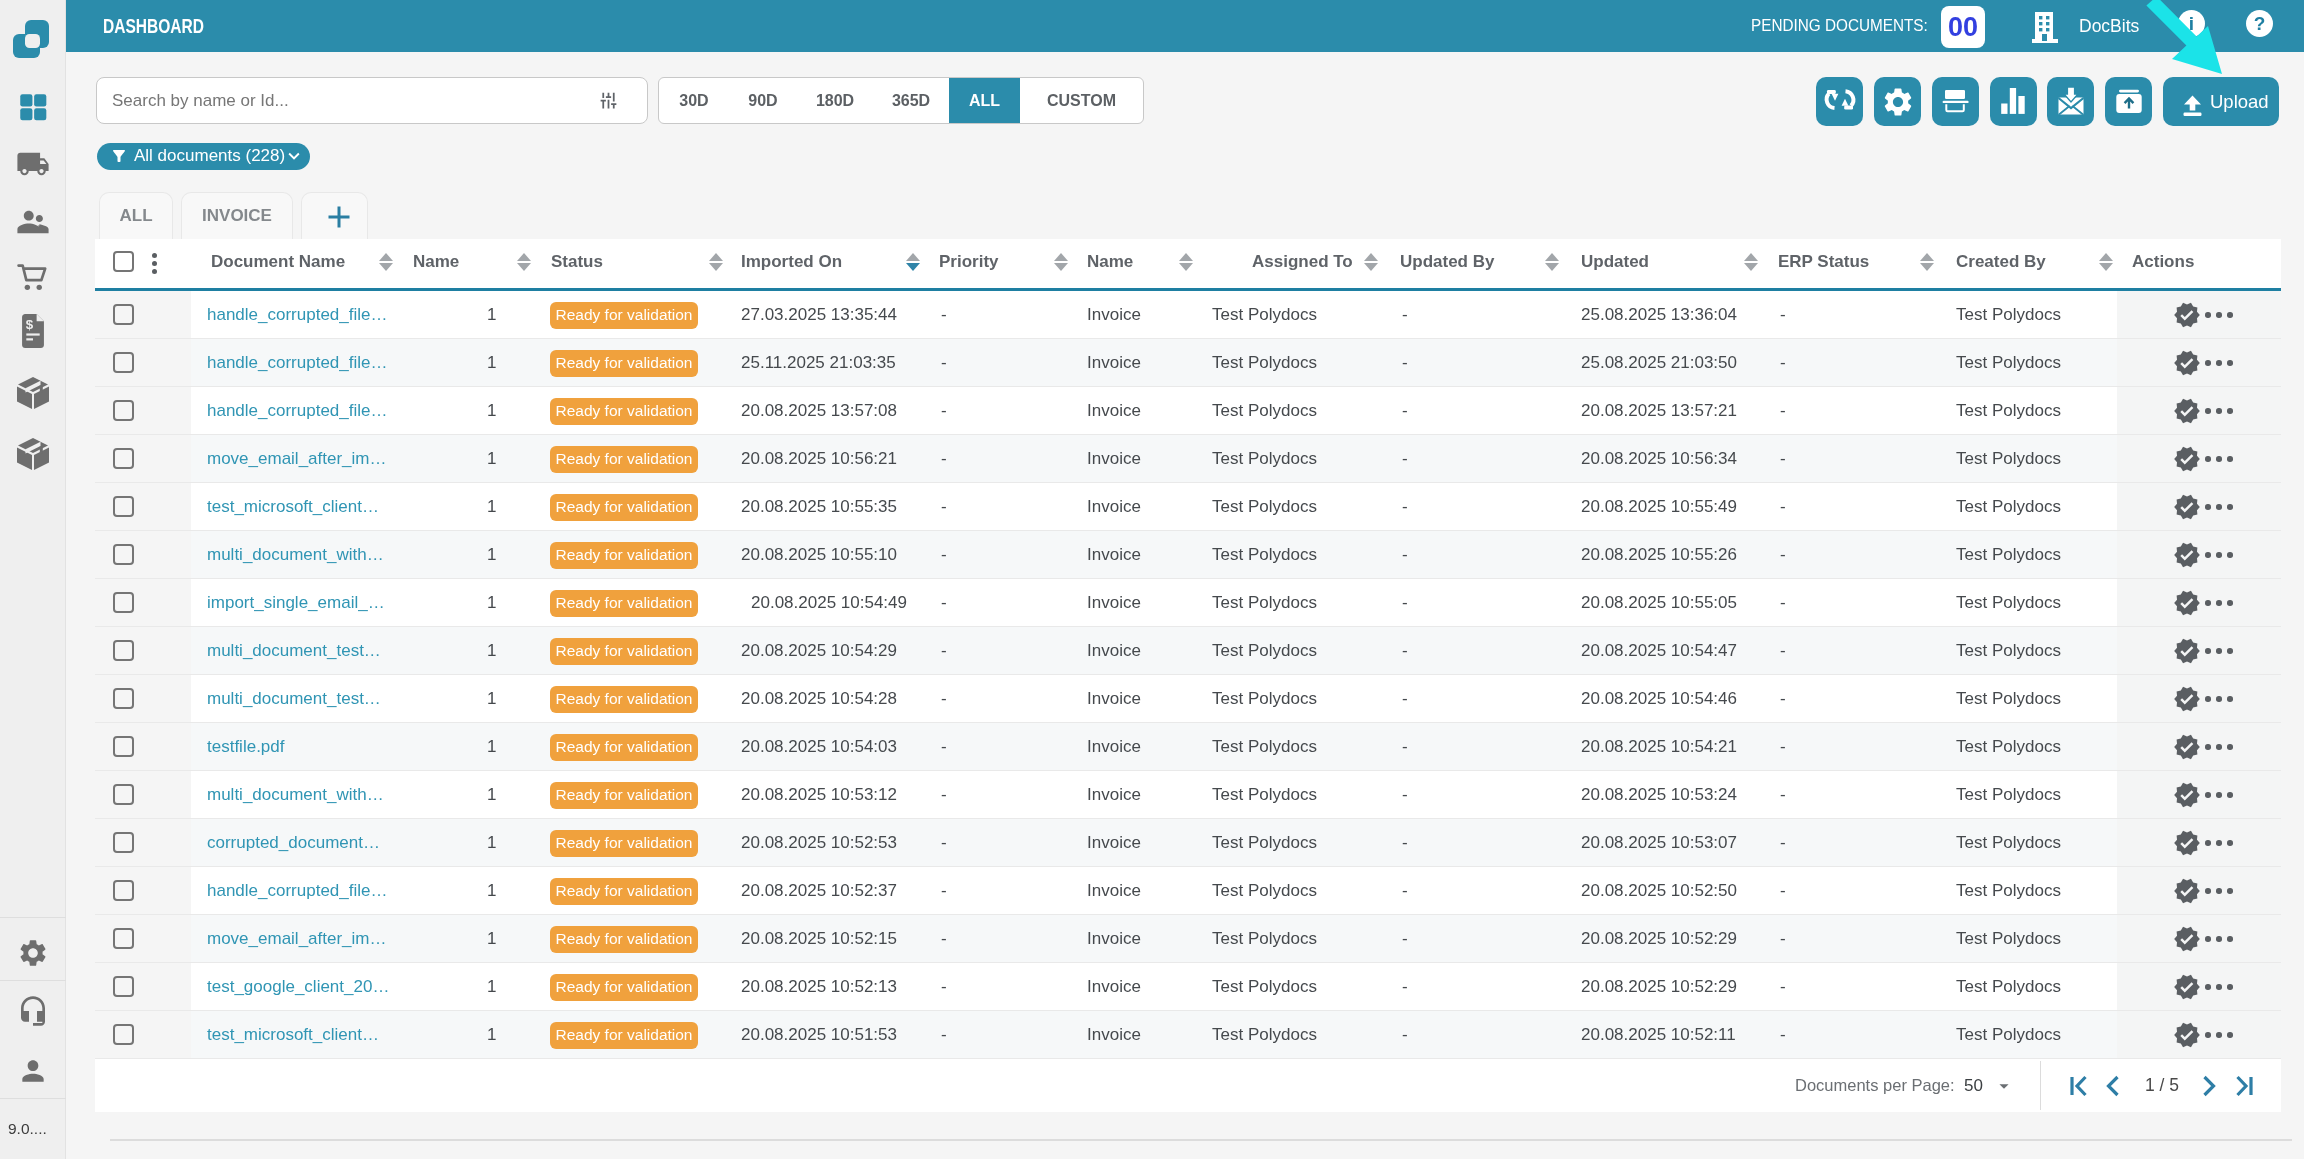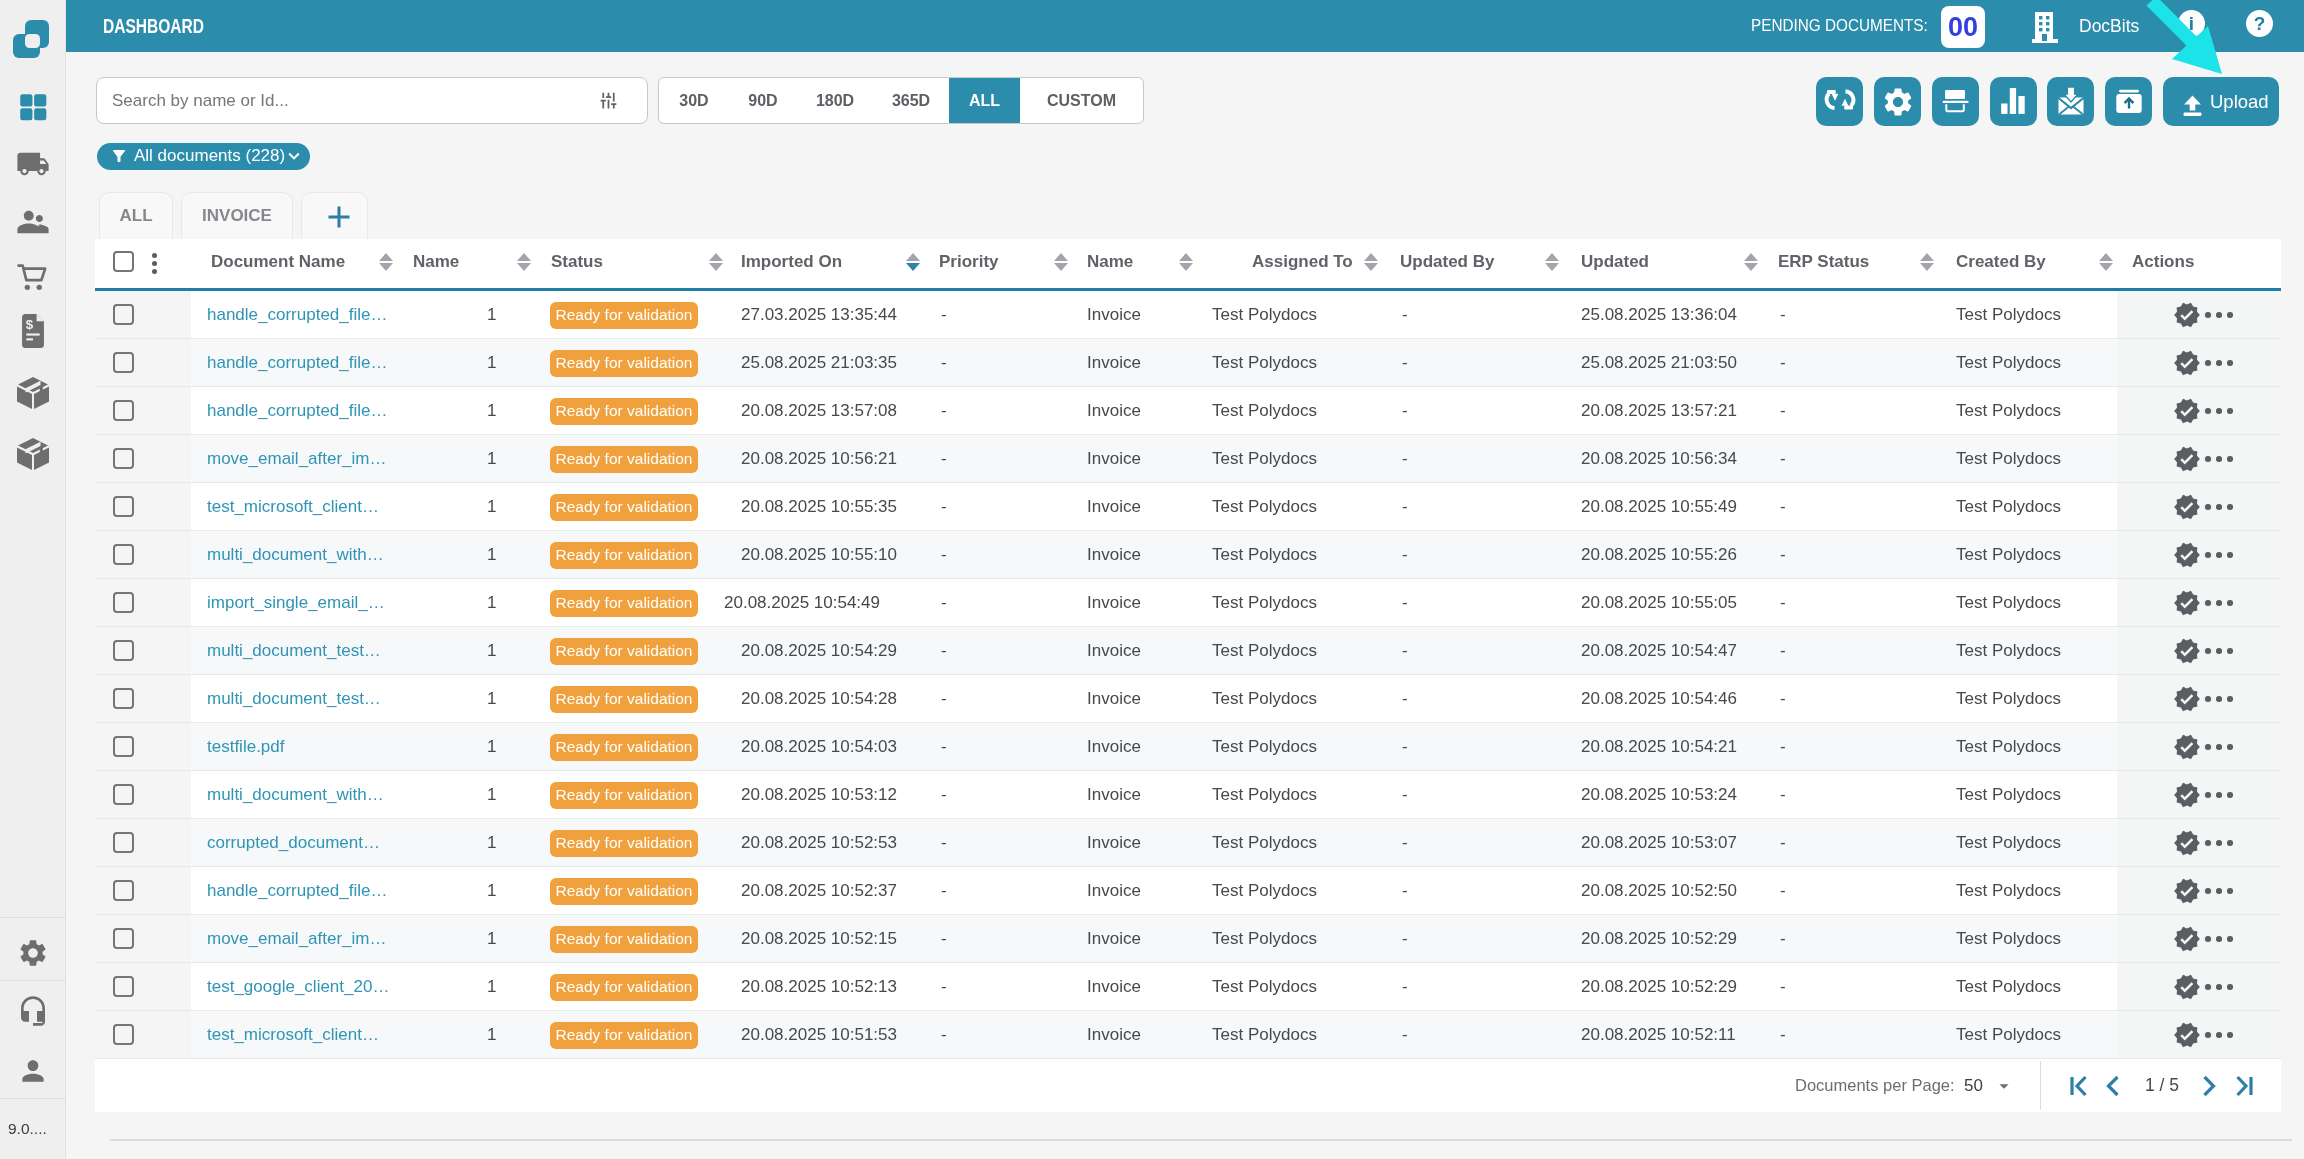--- a/index.html
+++ b/index.html
@@ -318,21 +318,21 @@
           <i></i>
         </span>
 </div>
 <div class="row zeb" style="top:48px">
 <span class="lstrip"></span>
         <span class="rstrip"></span>
 <span class="cbx" style="left:18px"></span>
 <a class="dn" style="left:112px">handle_corrupted_file…</a>
 <span class="tv" style="left:392px">1</span>
 <span class="badge" style="left:455px">Ready for validation</span>
-<span class="tv" style="left:646px">25.08.2025 21:03:35</span>
+<span class="tv" style="left:646px">25.11.2025 21:03:35</span>
 <span class="tv" style="left:846px">-</span>
 <span class="tv" style="left:992px">Invoice</span>
 <span class="tv" style="left:1117px">Test Polydocs</span>
 <span class="tv" style="left:1307px">-</span>
 <span class="tv" style="left:1486px">25.08.2025 21:03:50</span>
 <span class="tv" style="left:1685px">-</span>
 <span class="tv" style="left:1861px">Test Polydocs</span>
 <span class="seal" style="left:2078px"><svg width="28" height="28" viewBox="0 0 24 24" fill="#5a5e62">
             <path d="M23 12l-2.44-2.79.34-3.69-3.61-.82-1.89-3.2L12 2.96 8.6 1.5 6.71 4.69 3.1 5.5l.34 3.7L1 12l2.44 2.79-.34 3.7 3.61.82L8.6 22.5l3.4-1.47 3.4 1.46 1.89-3.19 3.61-.82-.34-3.69L23 12zm-12.91 4.72l-3.8-3.81 1.48-1.48 2.32 2.33 5.85-5.87 1.48 1.48-7.33 7.35z"></path>
           </svg></span>
@@ -438,21 +438,21 @@
           <i></i>
         </span>
 </div>
 <div class="row" style="top:288px">
 <span class="lstrip"></span>
         <span class="rstrip"></span>
 <span class="cbx" style="left:18px"></span>
 <a class="dn" style="left:112px">import_single_email_…</a>
 <span class="tv" style="left:392px">1</span>
 <span class="badge" style="left:455px">Ready for validation</span>
-<span class="tv" style="left:629px">20.08.2025 10:54:49</span>
+<span class="tv" style="left:656px">20.08.2025 10:54:49</span>
 <span class="tv" style="left:846px">-</span>
 <span class="tv" style="left:992px">Invoice</span>
 <span class="tv" style="left:1117px">Test Polydocs</span>
 <span class="tv" style="left:1307px">-</span>
 <span class="tv" style="left:1486px">20.08.2025 10:55:05</span>
 <span class="tv" style="left:1685px">-</span>
 <span class="tv" style="left:1861px">Test Polydocs</span>
 <span class="seal" style="left:2078px"><svg width="28" height="28" viewBox="0 0 24 24" fill="#5a5e62">
             <path d="M23 12l-2.44-2.79.34-3.69-3.61-.82-1.89-3.2L12 2.96 8.6 1.5 6.71 4.69 3.1 5.5l.34 3.7L1 12l2.44 2.79-.34 3.7 3.61.82L8.6 22.5l3.4-1.47 3.4 1.46 1.89-3.19 3.61-.82-.34-3.69L23 12zm-12.91 4.72l-3.8-3.81 1.48-1.48 2.32 2.33 5.85-5.87 1.48 1.48-7.33 7.35z"></path>
           </svg></span>

